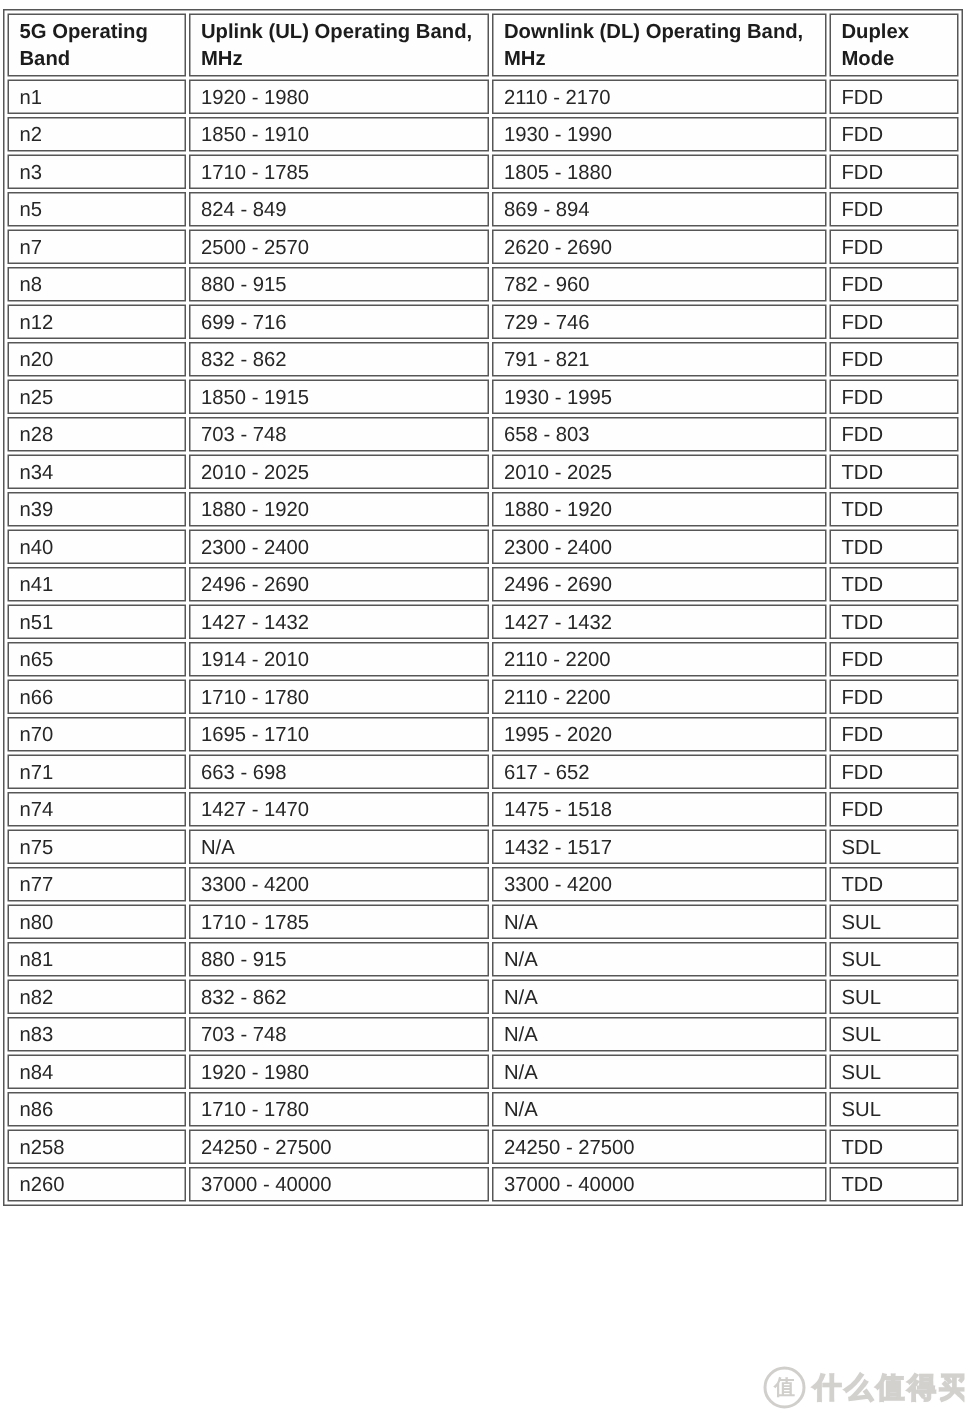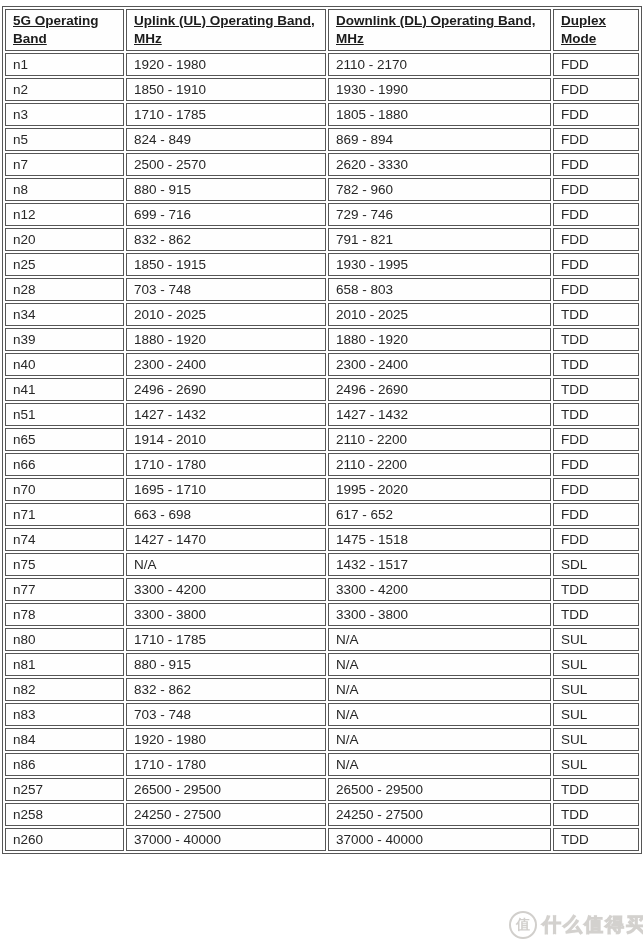--- a/index.html
+++ b/index.html
@@ -32,21 +32,20 @@
     vertical-align: middle;
     padding: 2px 7px;
     overflow: hidden;
     white-space: normal;
   }
   table.band-table th {
     font-weight: bold;
     color: #1c1c1c;
     height: 40px;
     line-height: 18px;
-    text-decoration: underline;
   }
   table.band-table td {
     height: 22px;
     line-height: 17px;
     white-space: nowrap;
   }
   col.c1 { width: 119px; }
   col.c2 { width: 200px; }
   col.c3 { width: 223px; }
   col.c4 { width: 86px; }
@@ -127,21 +126,21 @@
         </tr>
         <tr>
           <td>n5</td>
           <td>824 - 849</td>
           <td>869 - 894</td>
           <td>FDD</td>
         </tr>
         <tr>
           <td>n7</td>
           <td>2500 - 2570</td>
-          <td>2620 - 3330</td>
+          <td>2620 - 2690</td>
           <td>FDD</td>
         </tr>
         <tr>
           <td>n8</td>
           <td>880 - 915</td>
           <td>782 - 960</td>
           <td>FDD</td>
         </tr>
         <tr>
           <td>n12</td>
@@ -233,26 +232,20 @@
           <td>1432 - 1517</td>
           <td>SDL</td>
         </tr>
         <tr>
           <td>n77</td>
           <td>3300 - 4200</td>
           <td>3300 - 4200</td>
           <td>TDD</td>
         </tr>
         <tr>
-          <td>n78</td>
-          <td>3300 - 3800</td>
-          <td>3300 - 3800</td>
-          <td>TDD</td>
-        </tr>
-        <tr>
           <td>n80</td>
           <td>1710 - 1785</td>
           <td>N/A</td>
           <td>SUL</td>
         </tr>
         <tr>
           <td>n81</td>
           <td>880 - 915</td>
           <td>N/A</td>
           <td>SUL</td>
@@ -273,26 +266,20 @@
           <td>n84</td>
           <td>1920 - 1980</td>
           <td>N/A</td>
           <td>SUL</td>
         </tr>
         <tr>
           <td>n86</td>
           <td>1710 - 1780</td>
           <td>N/A</td>
           <td>SUL</td>
-        </tr>
-        <tr>
-          <td>n257</td>
-          <td>26500 - 29500</td>
-          <td>26500 - 29500</td>
-          <td>TDD</td>
         </tr>
         <tr>
           <td>n258</td>
           <td>24250 - 27500</td>
           <td>24250 - 27500</td>
           <td>TDD</td>
         </tr>
         <tr>
           <td>n260</td>
           <td>37000 - 40000</td>

